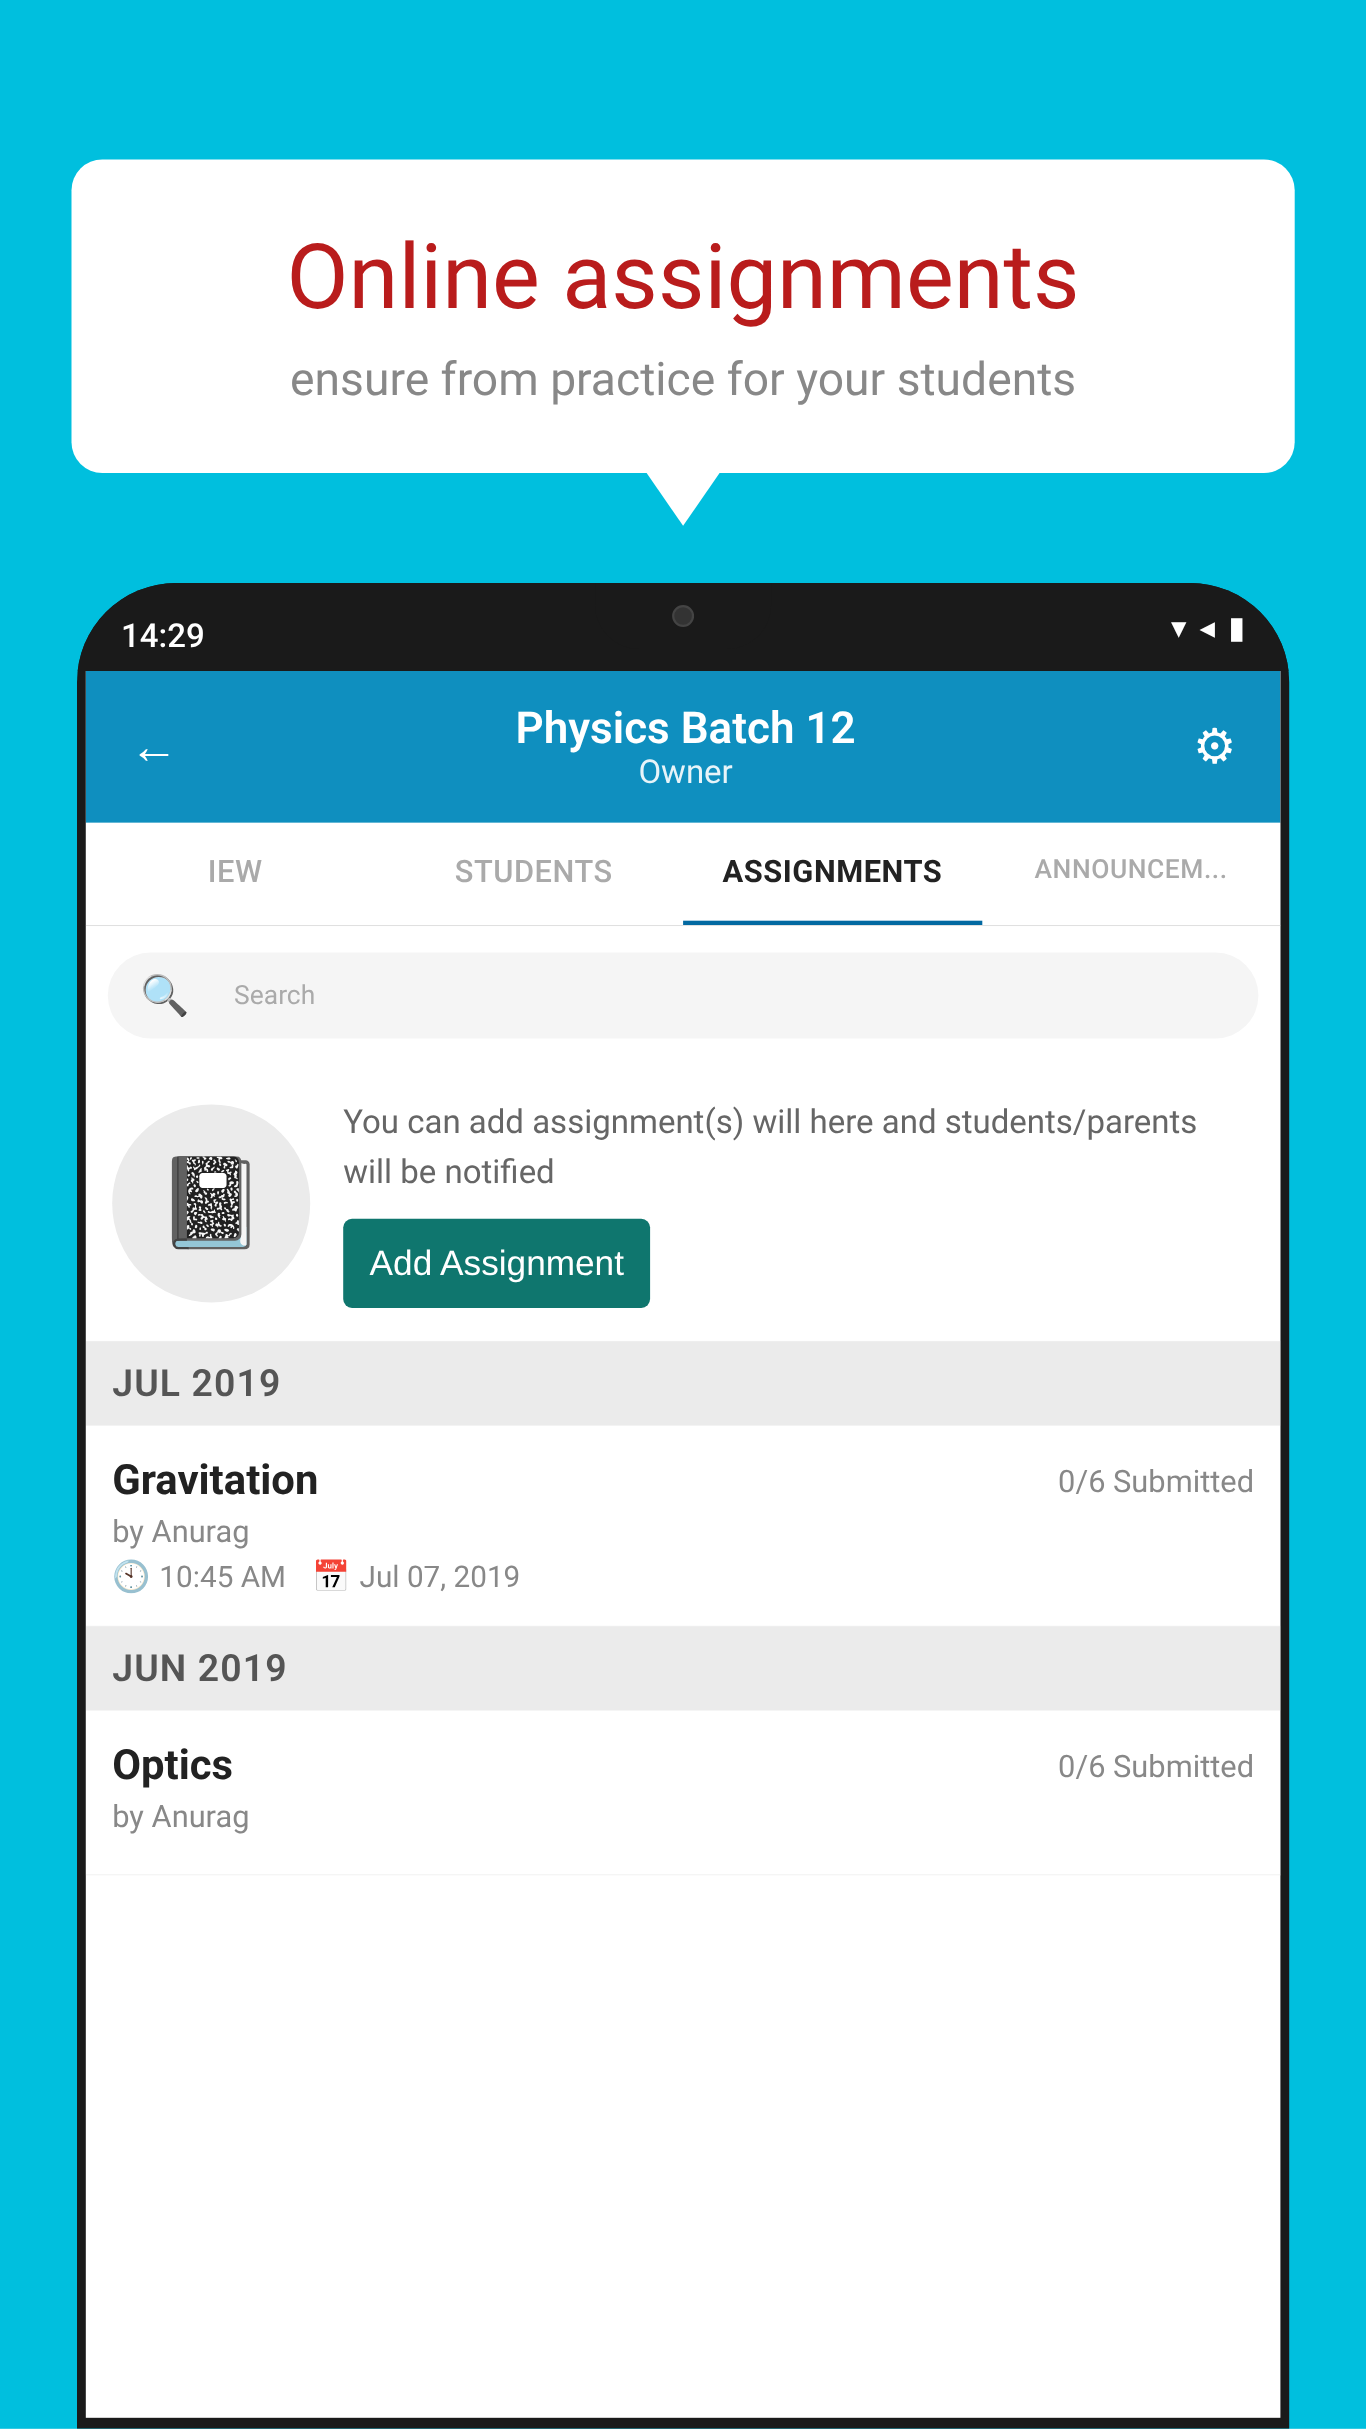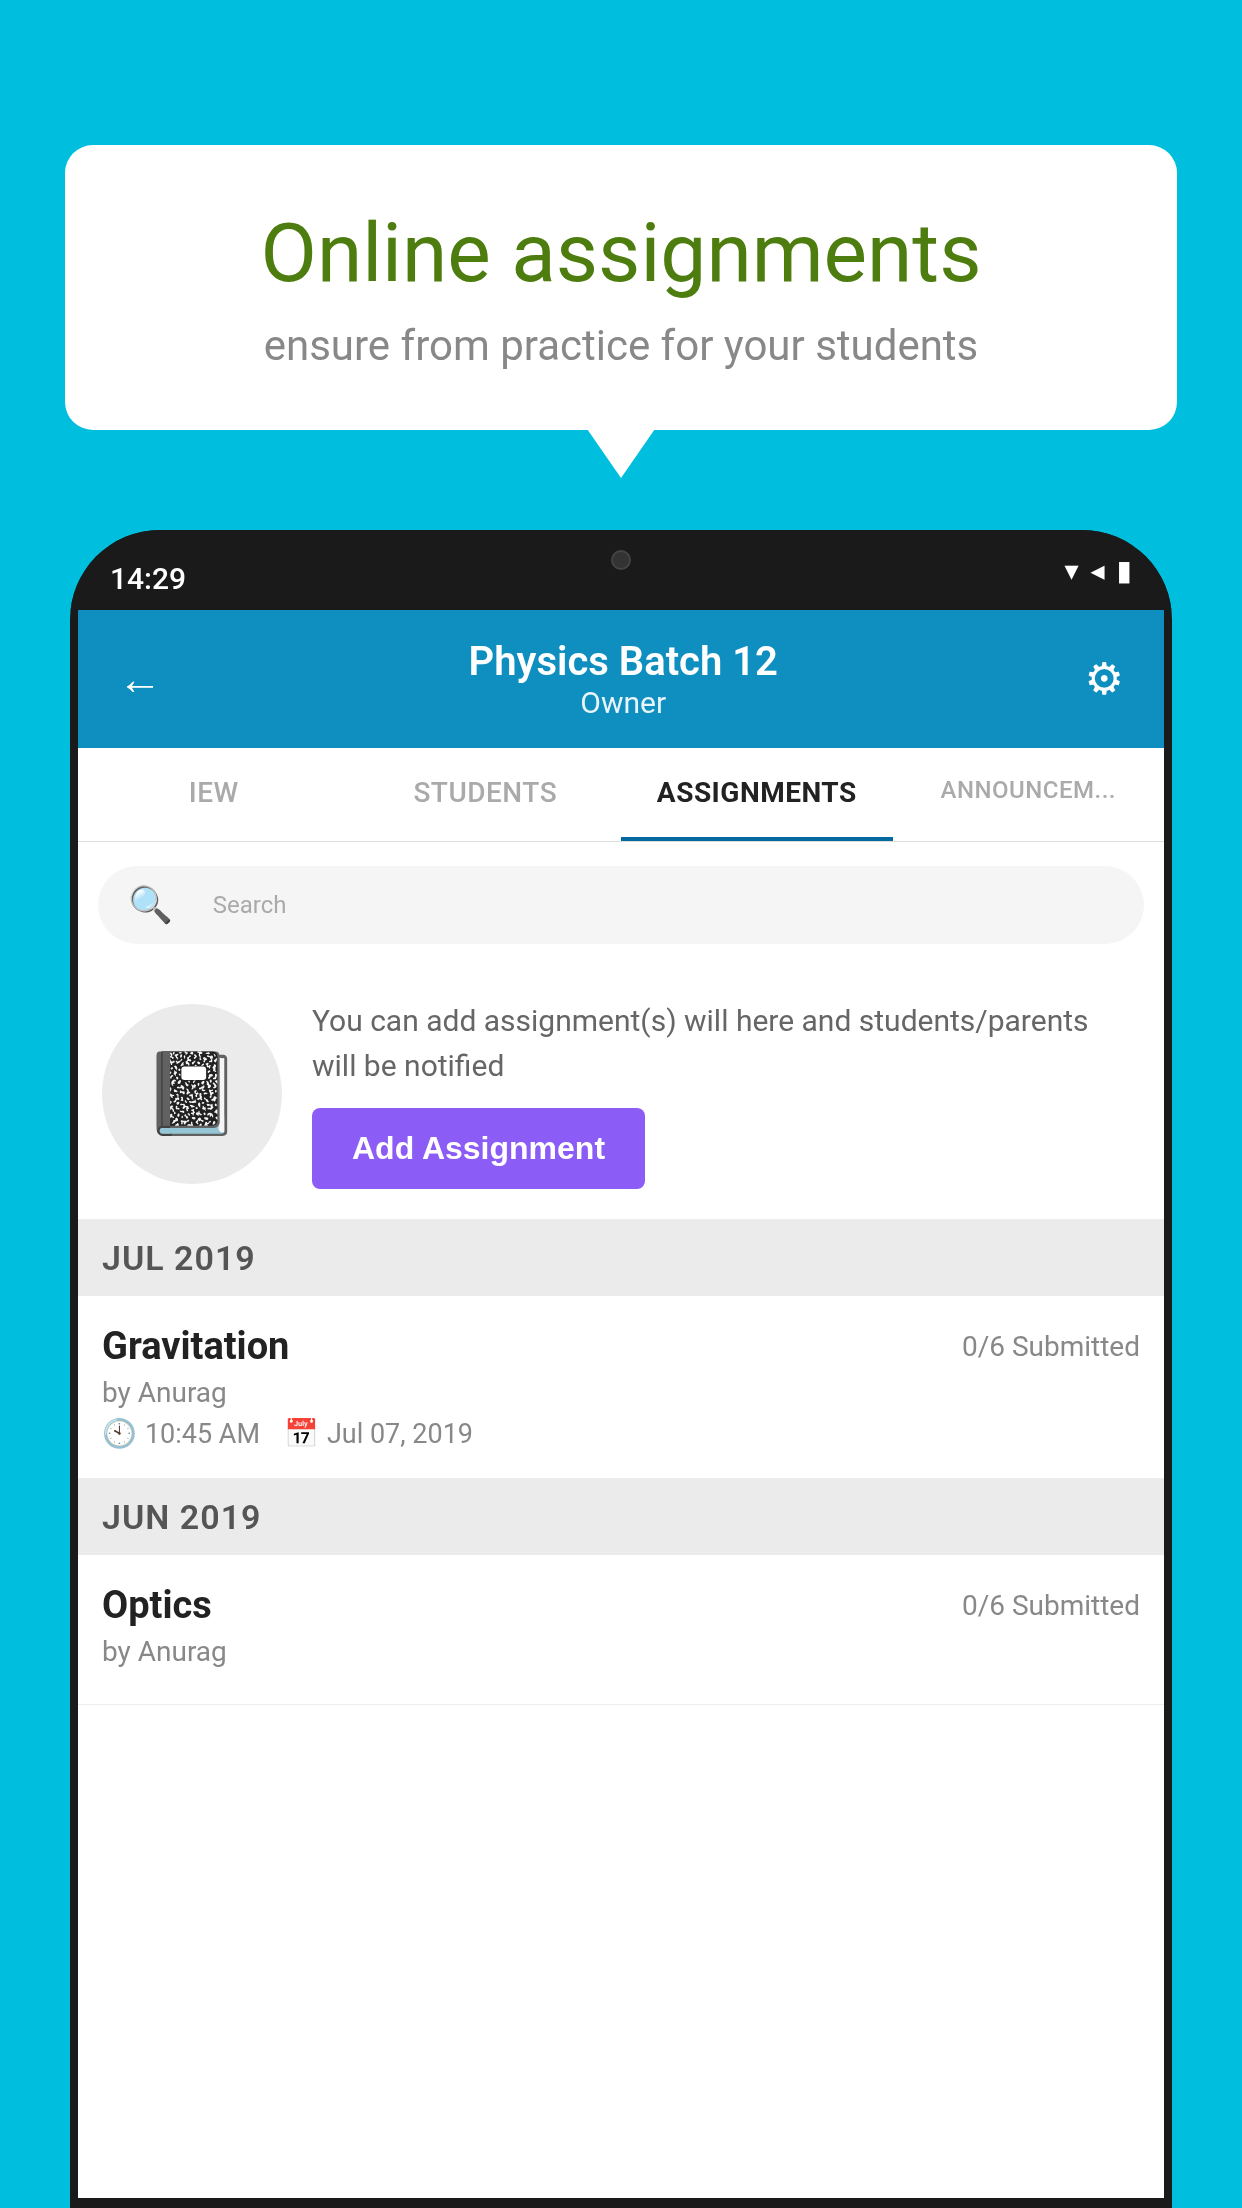--- a/index.html
+++ b/index.html
@@ -30,21 +30,21 @@
       content: '';
       position: absolute;
       bottom: -48px;
       left: 50%;
       transform: translateX(-50%);
       border-left: 36px solid transparent;
       border-right: 36px solid transparent;
       border-top: 52px solid white;
     }
     .bubble-title {
-      color: #4d7c0f;
+      color: #b91c1c;
       font-size: 82px;
       font-weight: 400;
       margin-bottom: 20px;
     }
     .bubble-subtitle {
       color: #888;
       font-size: 42px;
       font-weight: 400;
     }
 
@@ -220,27 +220,27 @@
     .add-assignment-right {
       flex: 1;
     }
     .add-assignment-text {
       color: #666;
       font-size: 30px;
       line-height: 1.5;
       margin-bottom: 20px;
     }
     .add-assignment-btn {
-      background: #8b5cf6;
+      background: #0f766e;
       color: white;
       border: none;
       border-radius: 8px;
-      padding: 22px 40px;
+      padding: 22px 24px;
       font-size: 32px;
-      font-weight: 700;
+      font-weight: 400;
       cursor: pointer;
     }
 
     
     .section-header {
       background: #ebebeb;
       padding: 18px 24px;
     }
     .section-header-text {
       color: #555;

